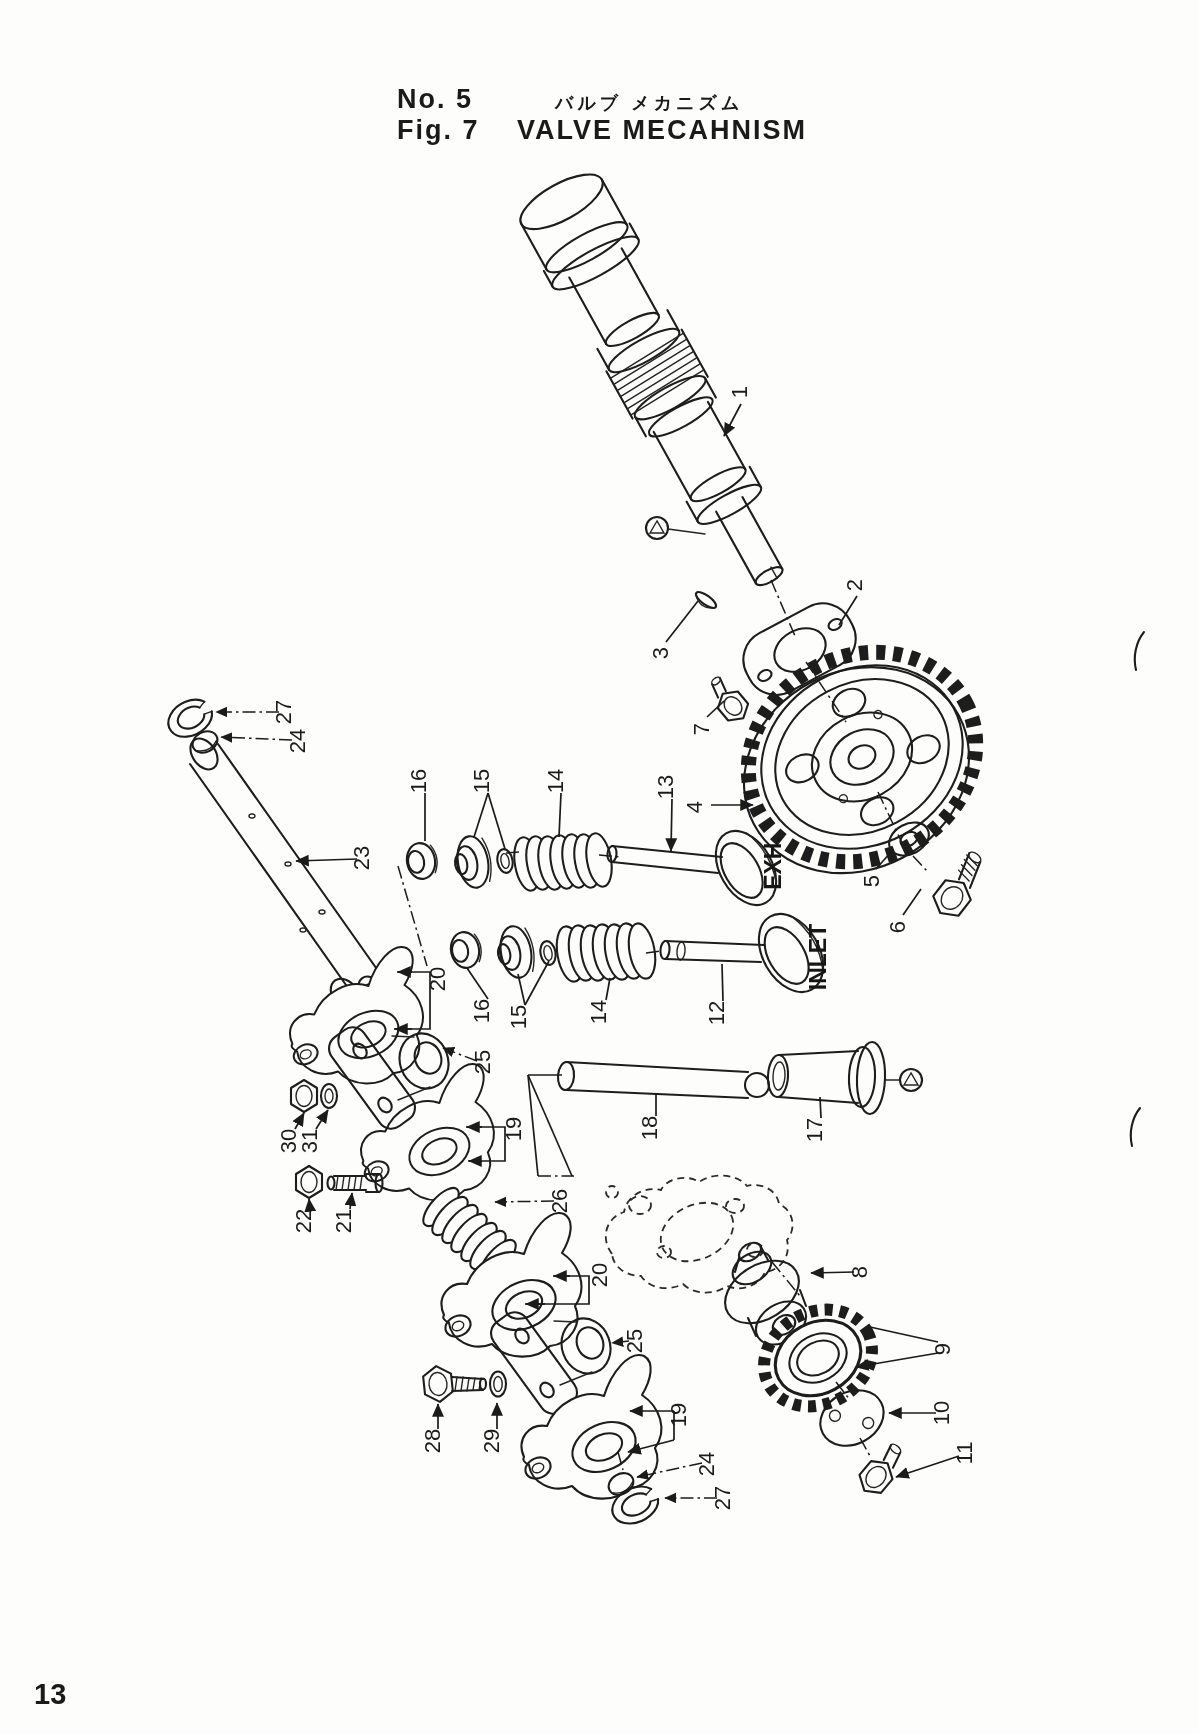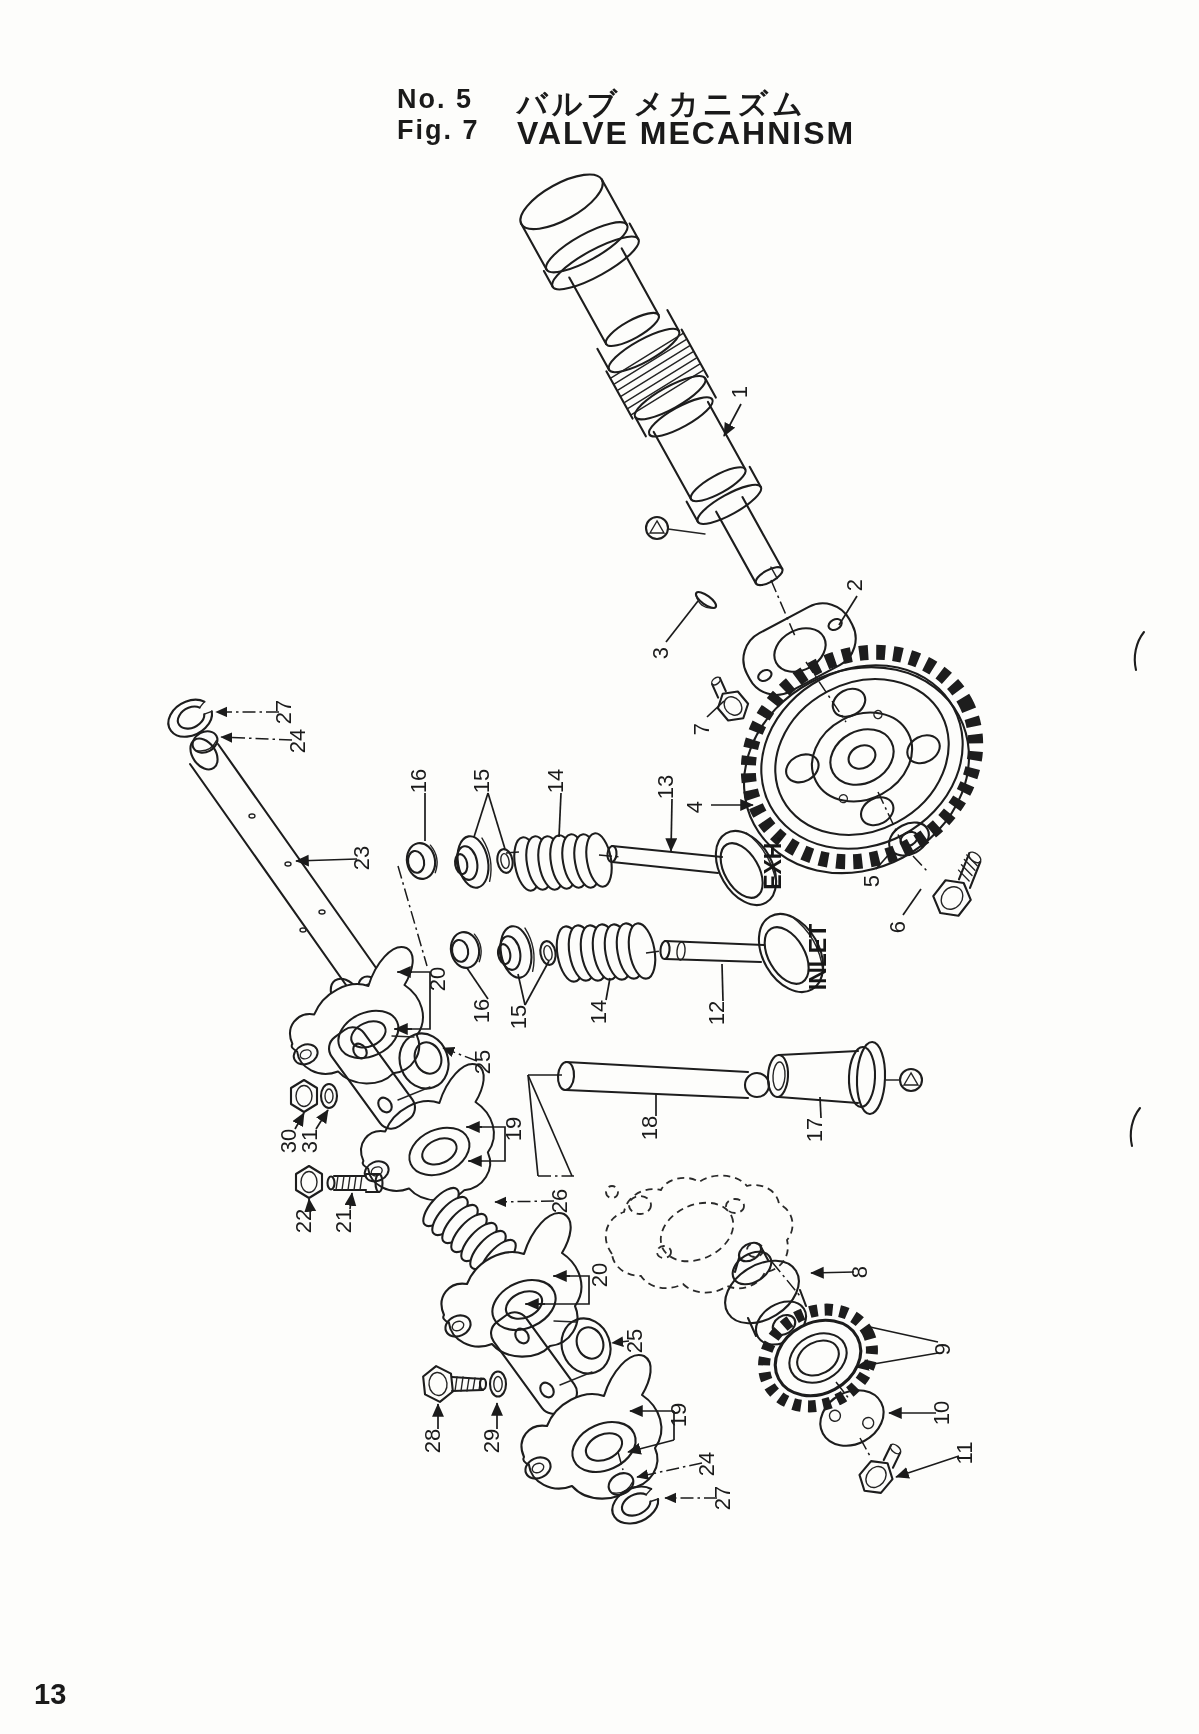--- a/index.html
+++ b/index.html
@@ -1,22 +1,22 @@
 <!DOCTYPE html>
 <html><head>
 <meta charset="utf-8">
 <style>
   html,body{margin:0;padding:0;background:#e8e8e4;}
   .page{position:relative;width:1199px;height:1734px;background:#fdfdfb;overflow:hidden;
         font-family:"Liberation Sans",sans-serif;color:#1a1a1a;}
   .title-block{position:absolute;left:397px;top:84px;font-weight:bold;}
-  .t-row{display:flex;align-items:flex-start;height:31px;}
+  .t-row{display:flex;align-items:flex-end;height:31px;}
   .t-label{display:inline-block;width:120px;font-size:27px;letter-spacing:2px;}
-  .t-text{font-size:32px;letter-spacing:2px;}
-  .t-text.jp{font-size:30px;letter-spacing:4px;}
+  .t-text{font-size:27px;letter-spacing:2px;}
+  .t-text.jp{font-size:18px;letter-spacing:4px;margin-left:38px;}
   .page-num{position:absolute;left:34px;top:1678px;font-size:29px;font-weight:bold;}
   svg text.co{font-size:22px;fill:#1b1b1b;font-family:"Liberation Sans",sans-serif;}
   svg text.flow{font-size:23px;font-weight:bold;fill:#161616;font-family:"Liberation Sans",sans-serif;}
   .p{stroke:#1d1d1d;stroke-width:2.1;fill:none;stroke-linecap:round;stroke-linejoin:round;}
   .pw{stroke:#1d1d1d;stroke-width:2.1;fill:#fdfdfb;stroke-linecap:round;stroke-linejoin:round;}
   .t{stroke:#242424;stroke-width:1.4;fill:none;stroke-linecap:round;}
   .ld{stroke:#1b1b1b;stroke-width:1.7;fill:none;}
   .dd{stroke:#1b1b1b;stroke-width:1.5;fill:none;stroke-dasharray:13 4 2.5 4;}
   .gz{stroke:#2a2a2a;stroke-width:1.8;fill:none;stroke-dasharray:7 5;}
   .teeth{stroke:#1d1d1d;fill:none;}

